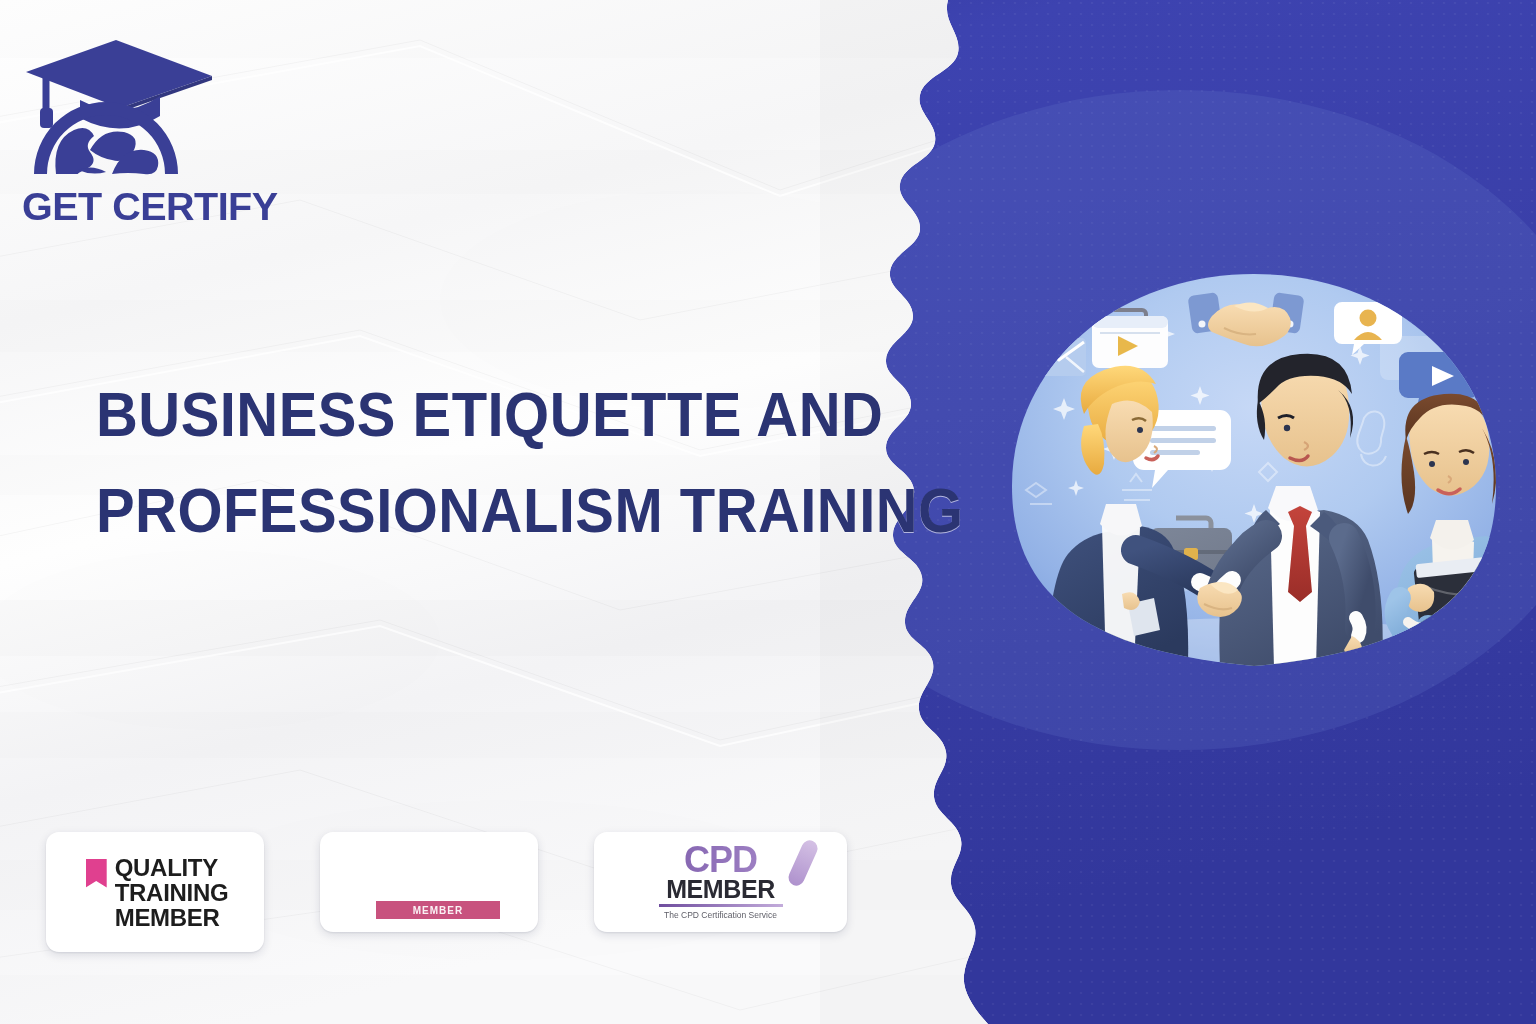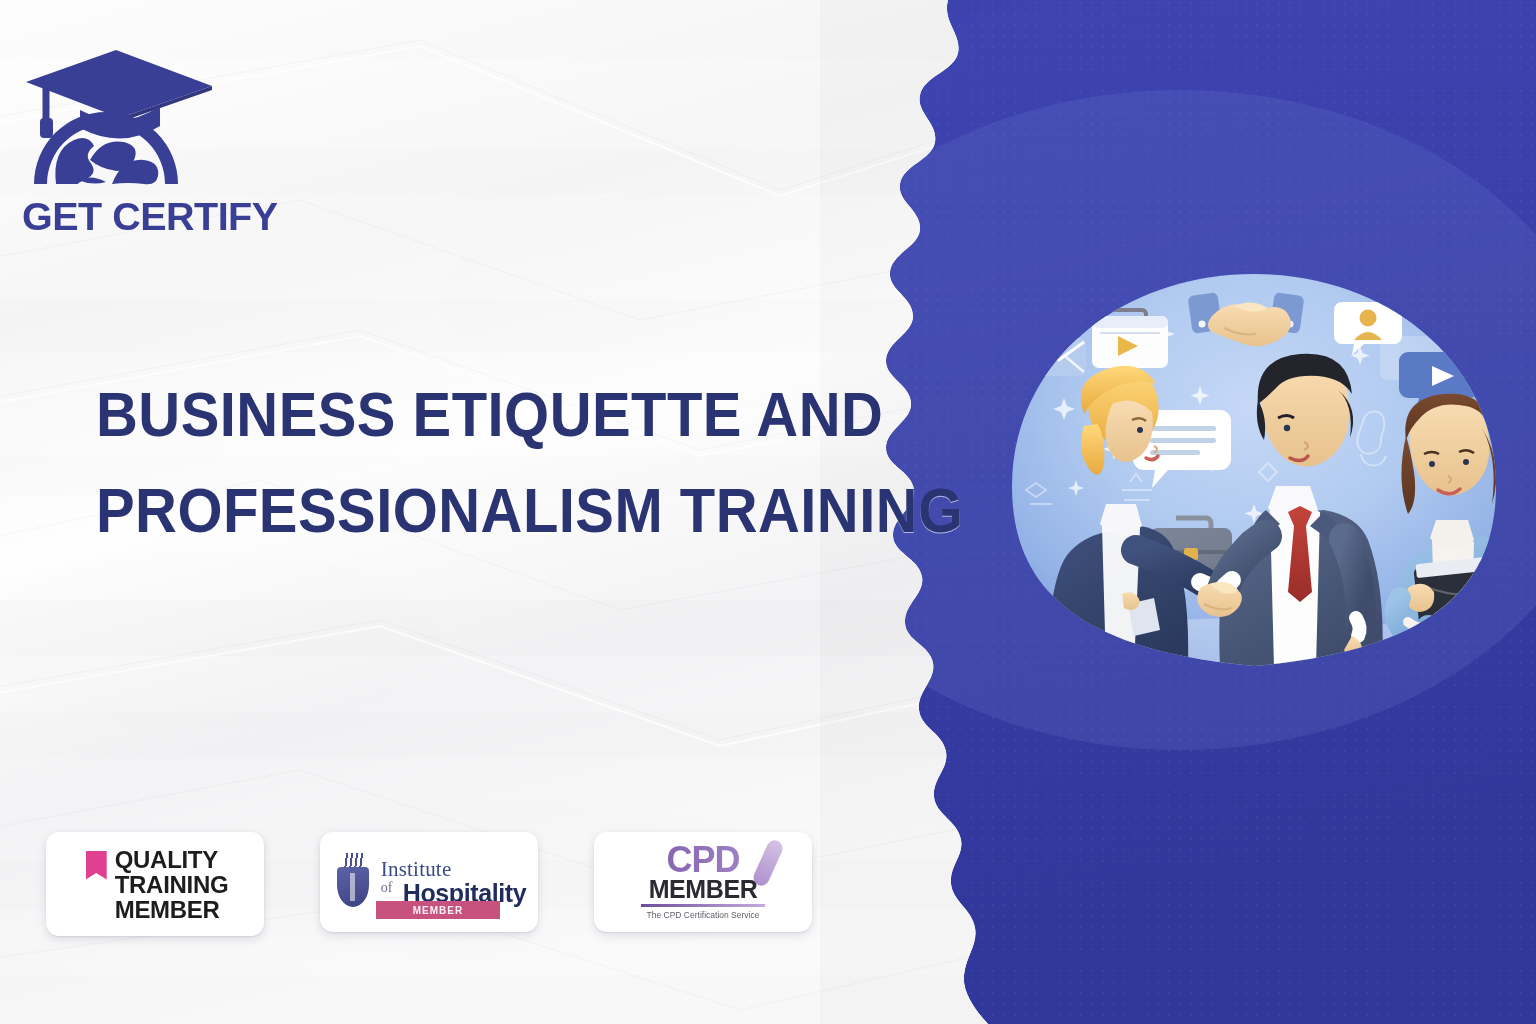--- a/index.html
+++ b/index.html
@@ -14,21 +14,21 @@
 
   
   .blue-panel {
     position:absolute; left:0; top:0; width:1536px; height:1024px;
   }
 
   
   .illo { position:absolute; left:1004px; top:268px; width:500px; height:440px; }
 
   
-  .logo { position:absolute; left:16px; top:34px; width:210px; height:195px; }
+  .logo { position:absolute; left:16px; top:24px; width:210px; height:195px; }
   .logo-txt {
     position:absolute; left:6px; top:162px; width:200px;
     font-size:38px; font-weight:700; letter-spacing:-0.5px;
     color:#3a3f96; font-family:"Liberation Sans", sans-serif;
     transform:scaleX(1.04); transform-origin:left center;
     white-space:nowrap;
   }
 
   
   .headline{
@@ -46,23 +46,23 @@
   .headline .ln{ display:block; white-space:nowrap; }
 
   
   .badges{ position:absolute; left:46px; top:832px; display:flex; gap:56px; }
   .badge{
     background:#ffffff; border-radius:13px;
     box-shadow:0 3px 10px rgba(20,30,70,.13), 0 1px 2px rgba(20,30,70,.09);
     display:flex; align-items:center; justify-content:center;
     position:relative; overflow:hidden;
   }
-  .badge-qls{ width:218px; height:104px; }
+  .badge-qls{ width:218px; height:120px; }
   .badge-ioh{ width:218px; height:100px; }
-  .badge-cpd{ width:218px; height:100px; }
+  .badge-cpd{ width:253px; height:100px; }
 
   .qls-inner{ display:flex; align-items:flex-start; gap:8px; padding-left:4px; }
   .qls-ribbon{
     width:21px; height:29px; background:#e0408f; margin-top:4px;
     clip-path:polygon(0 0,100% 0,100% 100%,50% 78%,0 100%);
   }
   .qls-txt{
     font-size:24px; font-weight:700; line-height:25px; color:#1d1d1d;
     letter-spacing:-0.3px; font-family:"Liberation Sans", sans-serif;
   }
@@ -492,31 +492,20 @@
         <div class="qls-ribbon"></div>
         <div class="qls-txt">
           <div>QUALITY</div>
           <div>TRAINING</div>
           <div>MEMBER</div>
         </div>
       </div>
     </div>
 
     <div class="badge badge-ioh">
-      <div class="ioh-inner">
-        <div class="ioh-crest">
-          <div class="ioh-plume"></div>
-          <div class="ioh-shield"></div>
-        </div>
-        <div class="ioh-text">
-          <div class="ioh-l1">Institute</div>
-          <div class="ioh-l2">of</div>
-          <div class="ioh-l3">Hospitality</div>
-        </div>
-      </div>
       <div class="ioh-band">
         <span>MEMBER</span>
       </div>
     </div>
 
     <div class="badge badge-cpd">
       <div class="cpd-inner">
         <div class="cpd-swoosh"></div>
         <div class="cpd-1">CPD</div>
         <div class="cpd-2">MEMBER</div>

